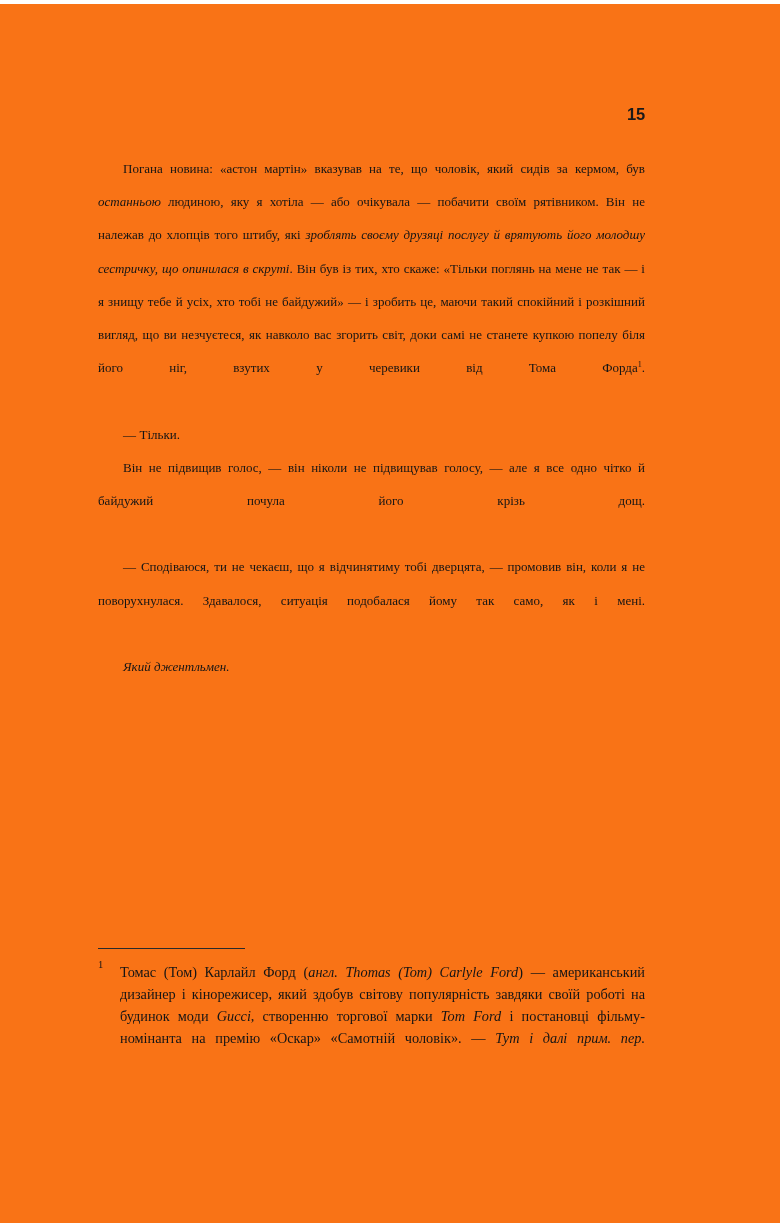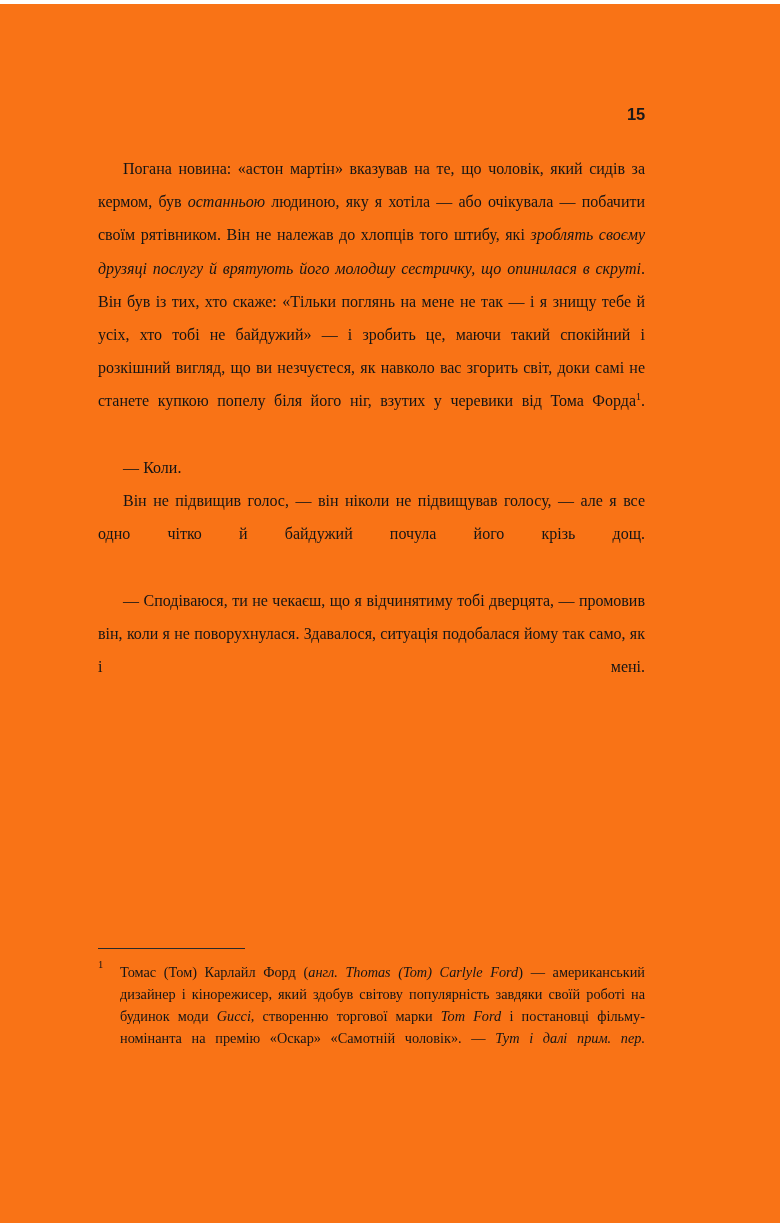--- a/index.html
+++ b/index.html
@@ -36,21 +36,21 @@
 
   
   .textblock {
     position: absolute;
     top: 148px;
     left: 98px;
     width: 547px;
   }
   .para {
     margin: 0;
-    font-size: 16px;
+    font-size: 13px;
     line-height: 33.2px;
     text-align: justify;
     text-indent: 25px;
     hyphens: manual;
     -webkit-hyphens: manual;
     word-spacing: 0.2px;
   }
   .para i, .para em {
     font-style: italic;
   }
@@ -109,23 +109,24 @@
 </style>
 </head>
 <body>
 
 <div class="page">
 
   <div class="folio">15</div>
 
   <div class="textblock">
     <p class="para"><span>Погана новина: «астон мартін» вказував на те, що чоловік, який сидів за кермом, був </span><i>останньою</i><span> людиною, яку я хотіла — або очікувала — побачити своїм рятівником. Він не належав до хлопців того штибу, які </span><i>зроблять своєму друзяці послугу й врятують його молодшу сестричку, що опинилася в скруті</i><span>. Він був із тих, хто скаже: «Тільки поглянь на мене не так — і я знищу тебе й усіх, хто тобі не байдужий» — і зробить це, маючи такий спокійний і розкішний вигляд, що ви незчуєтеся, як навколо вас згорить світ, доки самі не станете купкою попелу біля його ніг, взутих у черевики від Тома Форда</span><sup class="fnref">1</sup><span>.</span></p>
-    <p class="para lastnojust"><span>— Коли.</span></p>
+    <p class="para lastnojust"><span>— Тільки.</span></p>
     <p class="para"><span>Він не підвищив голос, — він ніколи не підвищував голосу, — але я все одно чітко й байдужий почула його крізь дощ.</span></p>
     <p class="para"><span>— Сподіваюся, ти не чекаєш, що я відчинятиму тобі дверцята, — промовив він, коли я не поворухнулася. Здавалося, ситуація подобалася йому так само, як і мені.</span></p>
+    <p class="para lastnojust"><i>Який джентльмен.</i></p>
   </div>
 
   <div class="footnote-area">
     <div class="footnote-rule"></div>
     <p class="footnote">
       <span class="fn-marker">1</span><span class="fn-body"><span>Томас (Том) Карлайл Форд (</span><i>англ. Thomas (Tom) Carlyle Ford</i><span>) — американський дизайнер і кінорежисер, який здобув світову популярність завдяки своїй роботі на будинок моди </span><i>Gucci</i><span>, створенню торгової марки </span><i>Tom Ford</i><span> і постановці фільму-номінанта на премію «Оскар» «Самотній чоловік». — </span><i>Тут і далі прим. пер.</i></span>
     </p>
   </div>
 
 </div>

